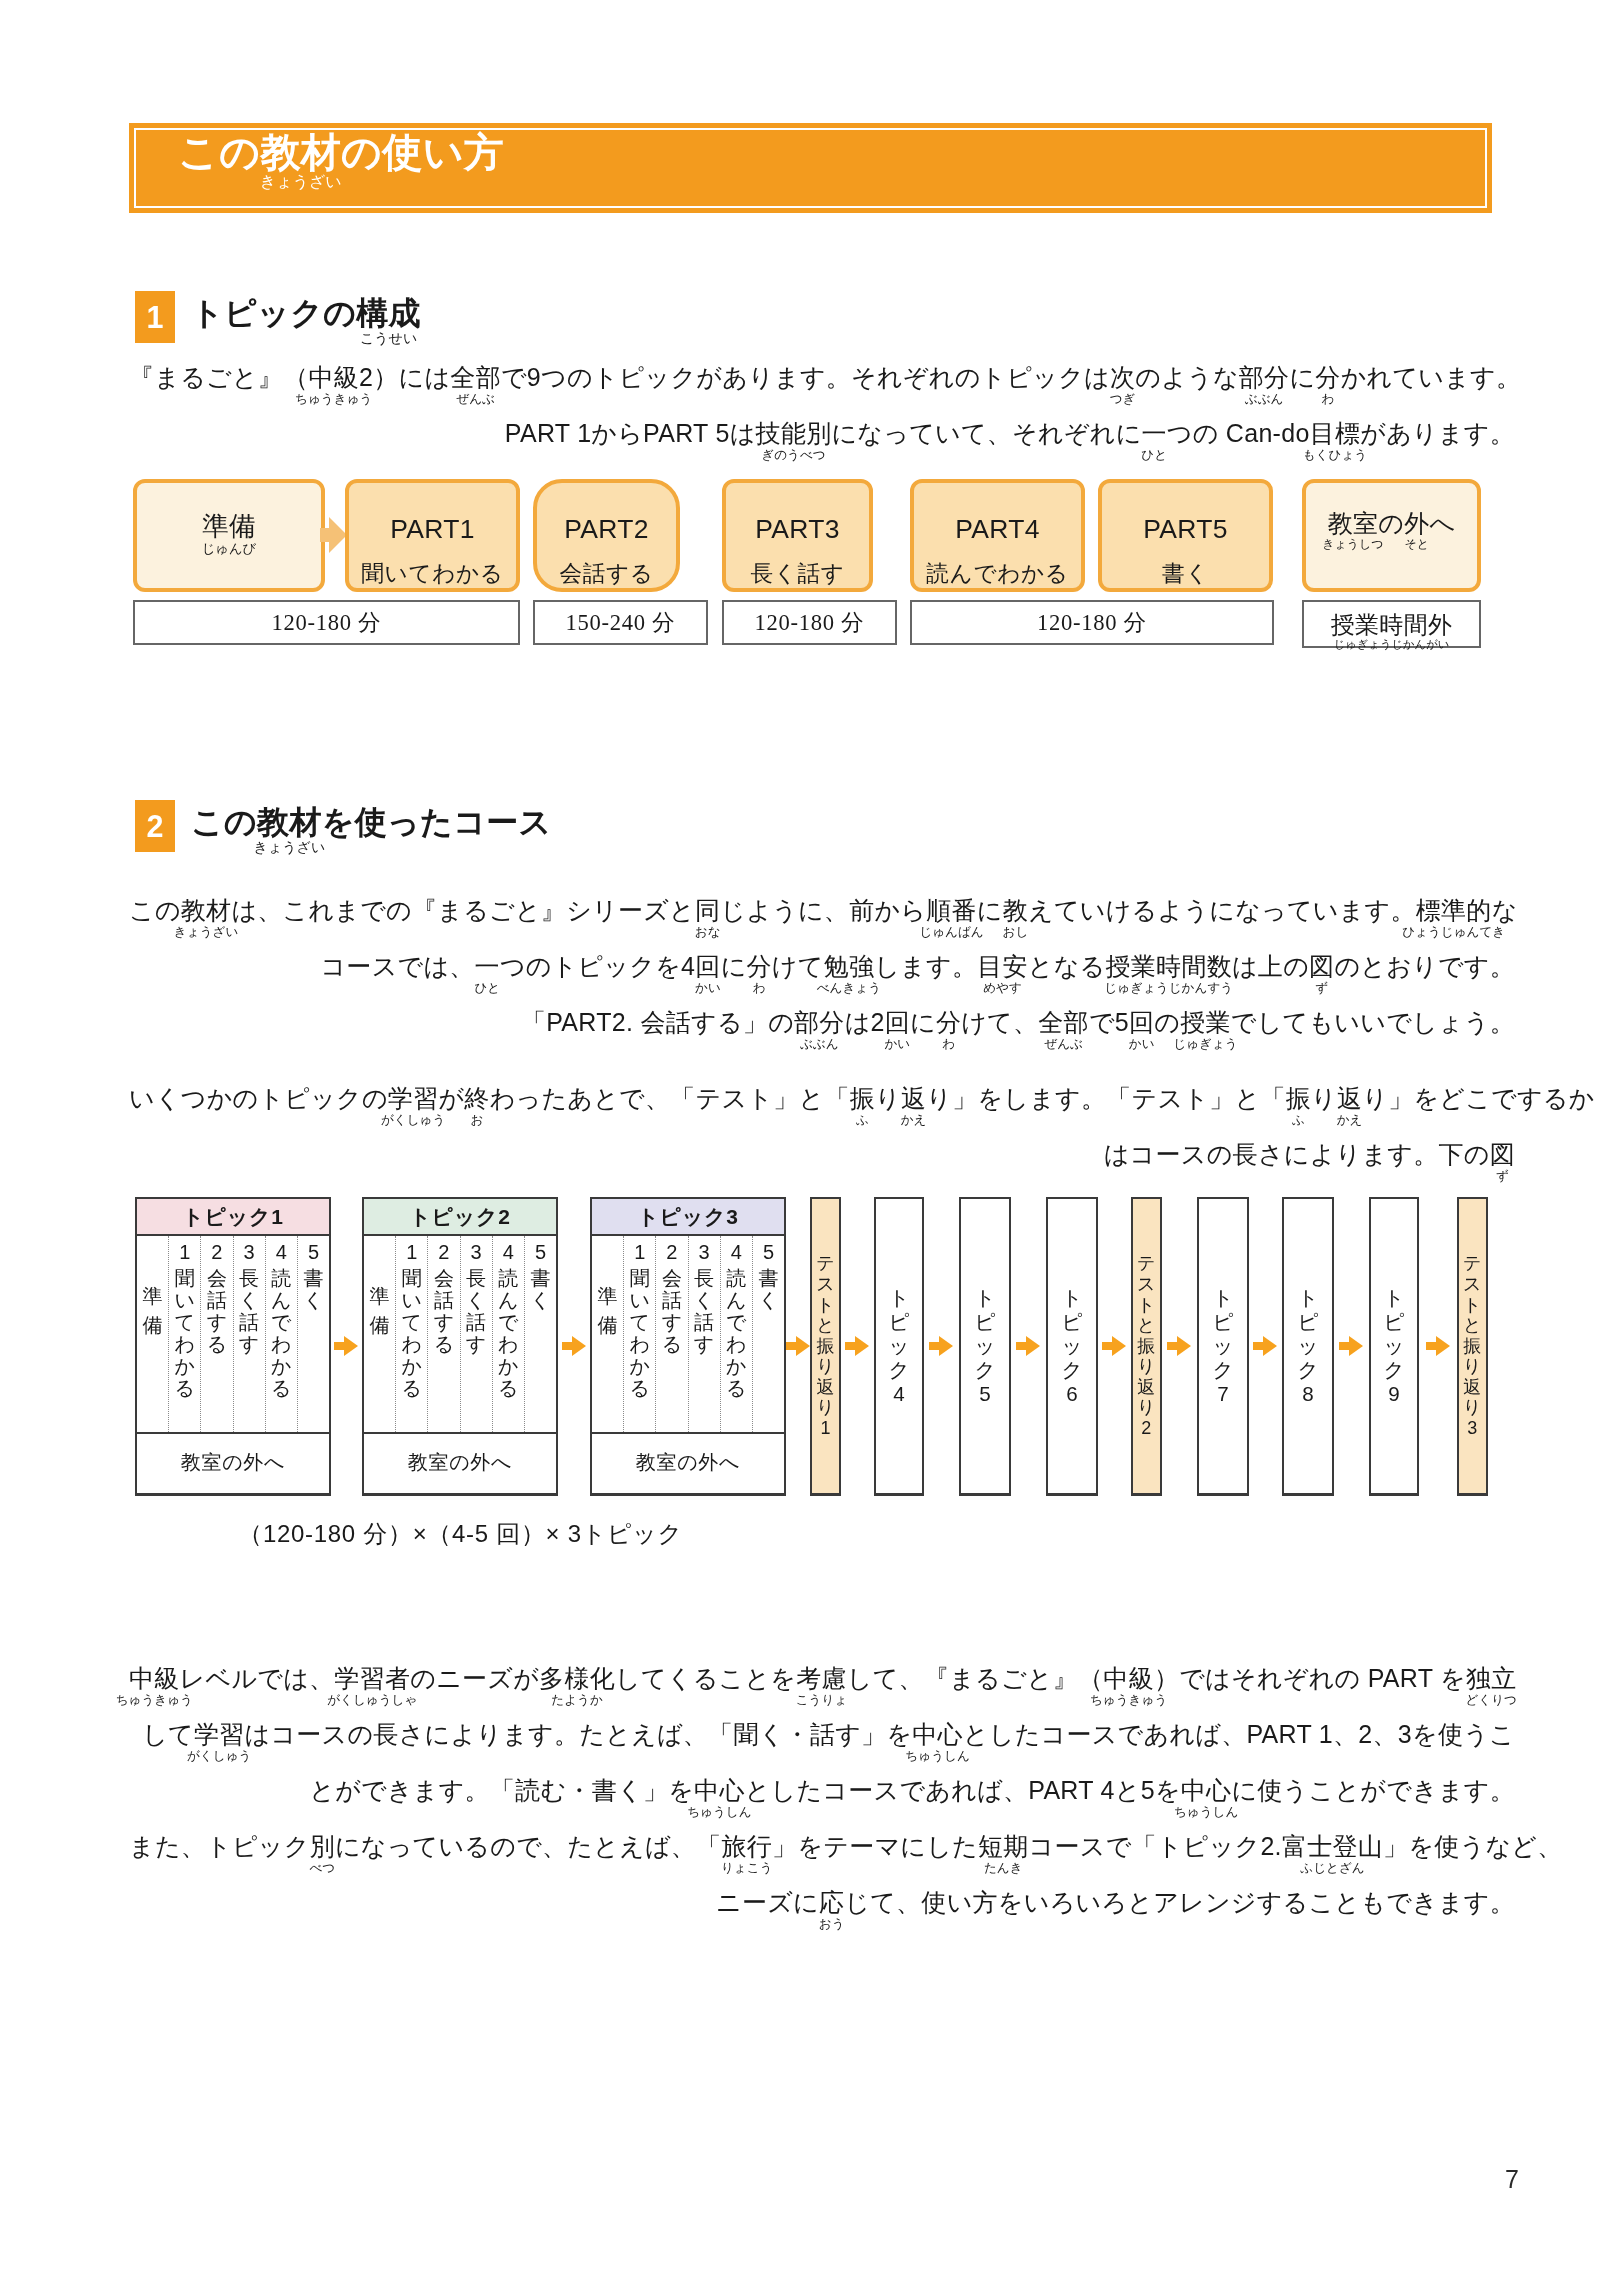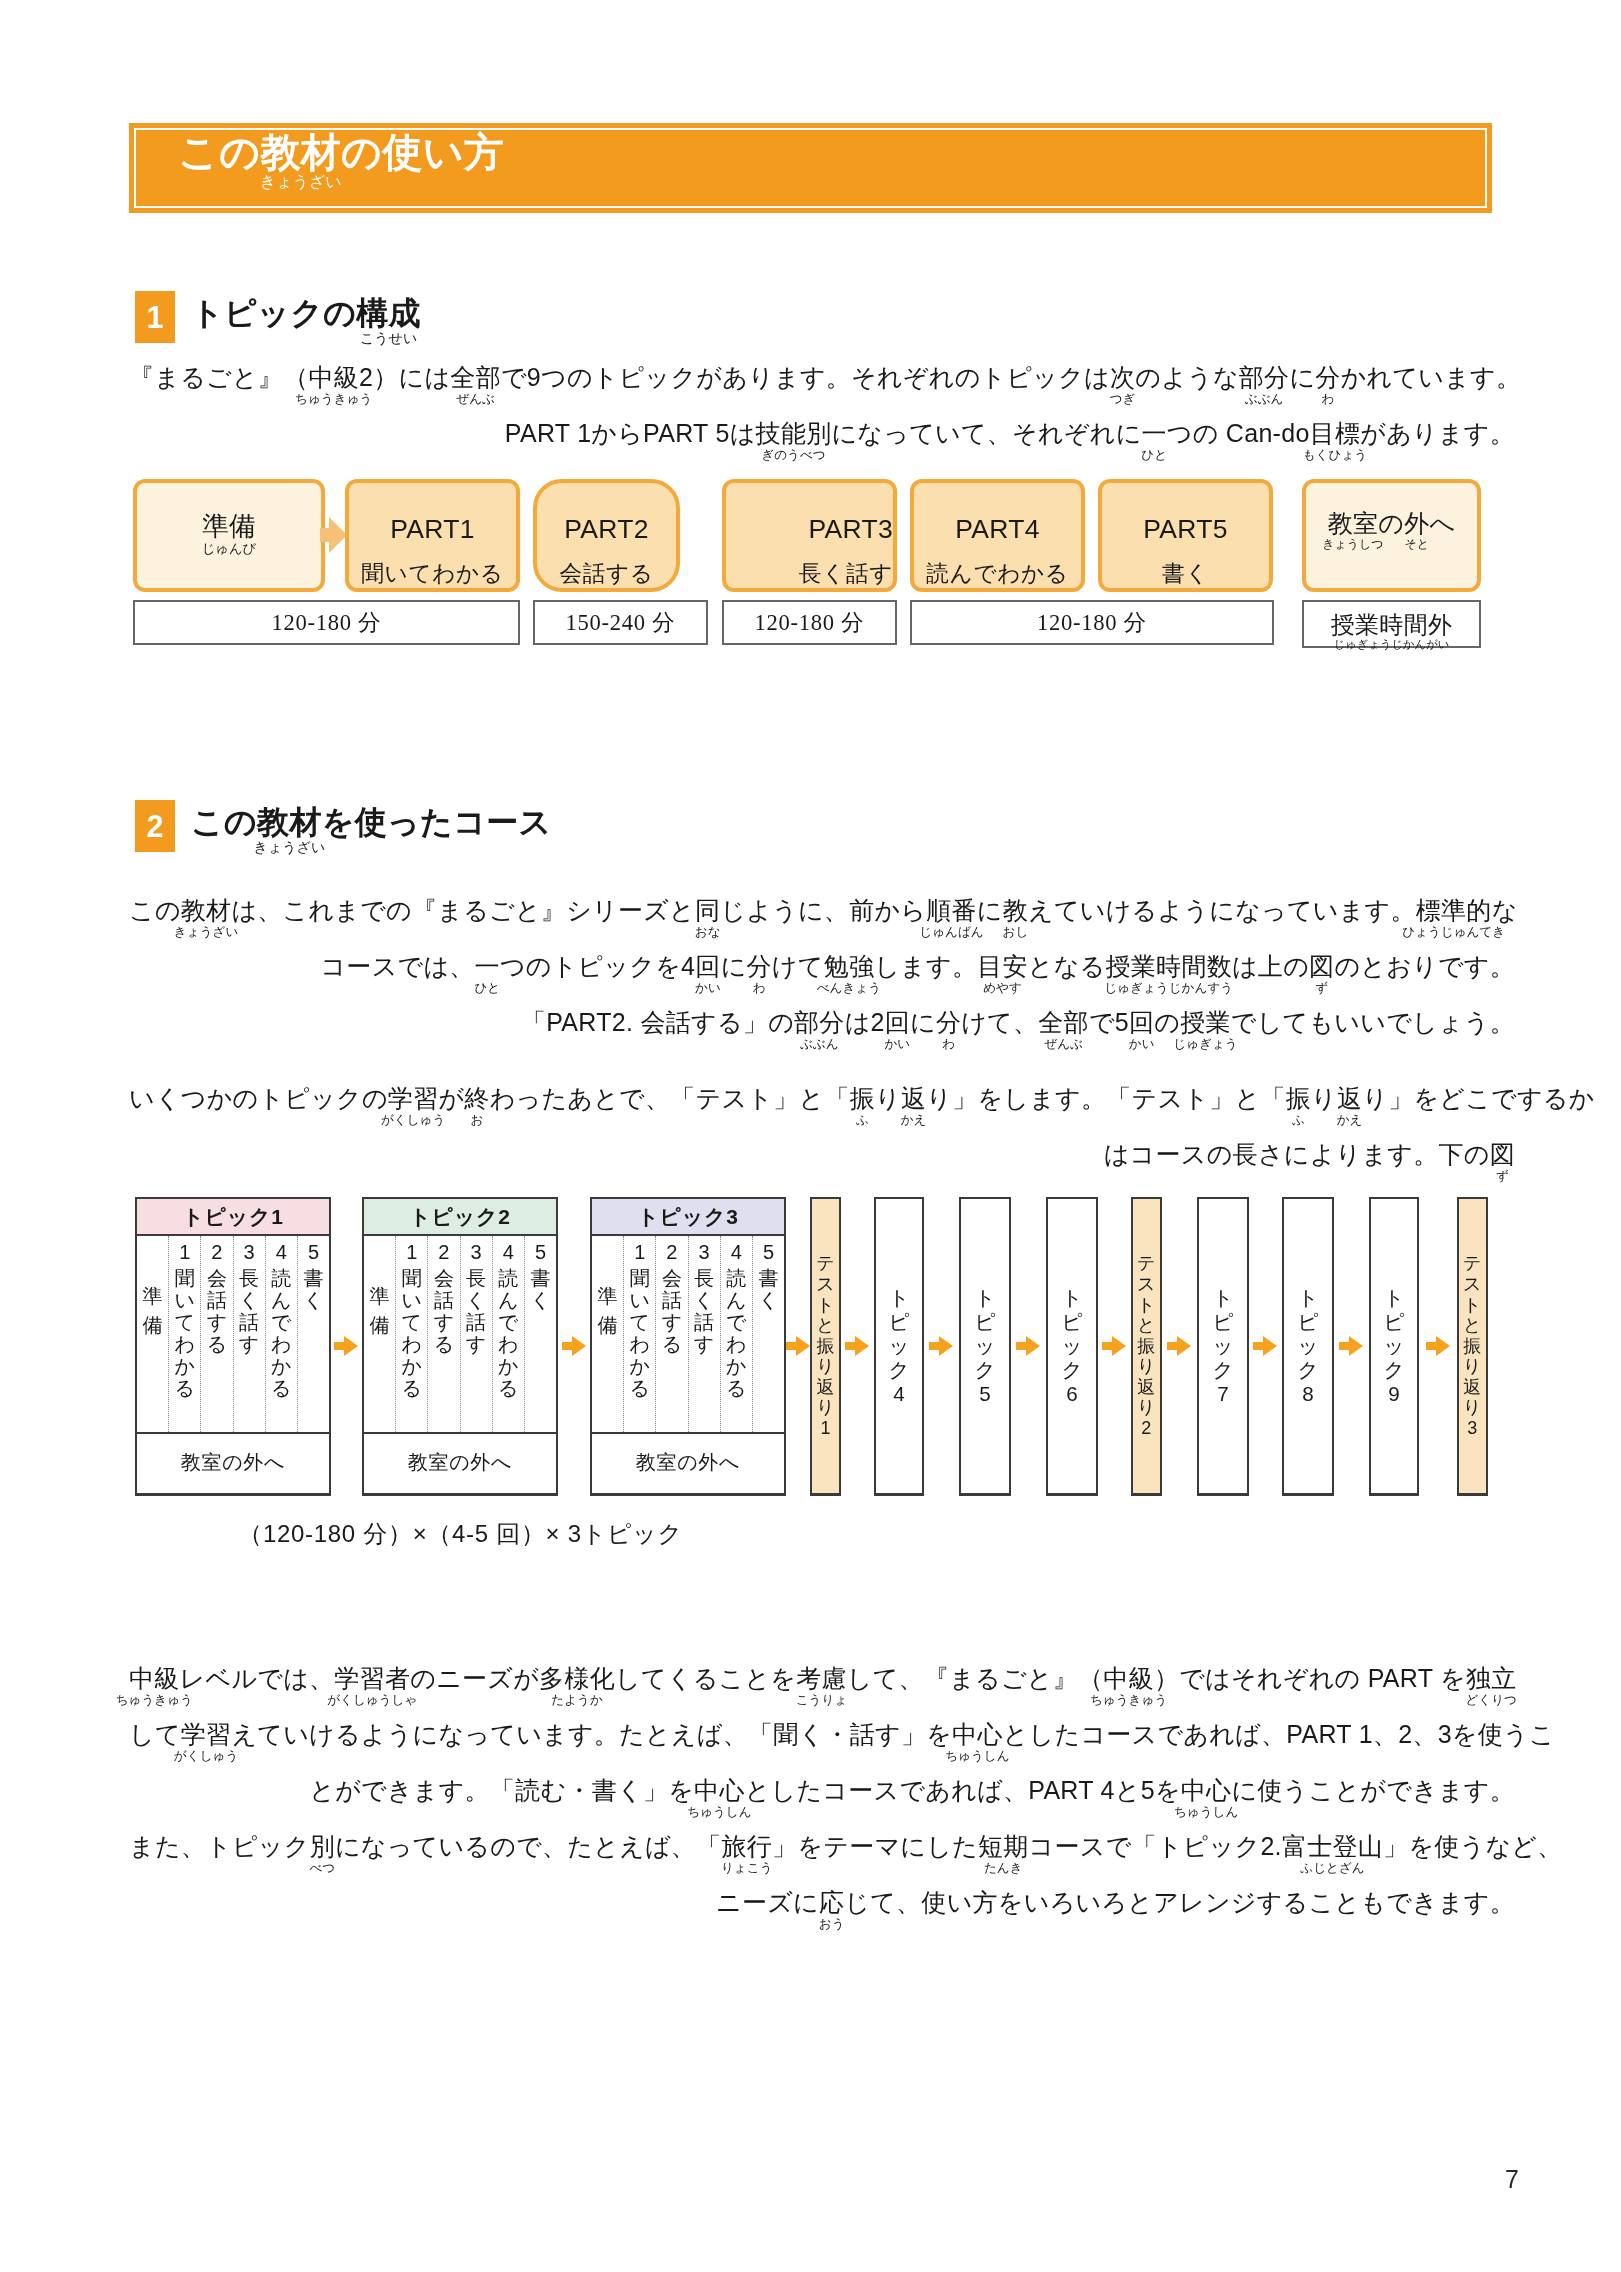--- a/index.html
+++ b/index.html
@@ -107,21 +107,21 @@
     </div>
     <div id="flow1-parts">
         <div class="fbox peach" style="left: 345px; top: 479px; width: 175px; height: 113px;">
           <div class="bl">PART1</div>
           <div class="bs">聞いてわかる</div>
         </div>
         <div class="fbox peach" style="left: 533px; top: 479px; width: 147px; height: 113px; border-radius: 29px;">
           <div class="bl">PART2</div>
           <div class="bs">会話する</div>
         </div>
-        <div class="fbox peach" style="left: 722px; top: 479px; width: 175px; height: 113px; text-align: right;">
+        <div class="fbox peach" style="left: 722px; top: 479px; width: 151px; height: 113px;">
           <div class="bl">PART3</div>
           <div class="bs">長く話す</div>
         </div>
         <div class="fbox peach" style="left: 910px; top: 479px; width: 175px; height: 113px;">
           <div class="bl">PART4</div>
           <div class="bs">読んでわかる</div>
         </div>
         <div class="fbox peach" style="left: 1098px; top: 479px; width: 175px; height: 113px;">
           <div class="bl">PART5</div>
           <div class="bs">書く</div>
@@ -477,21 +477,21 @@
       <div class="arr small" style="left: 1426px; top: 139px;">
         <span class="tail"></span>
         <span class="head"></span>
       </div>
     </div>
 
   <div class="abs caption">（120-180 分）×（4-5 回）× 3トピック</div>
 
   <div class="abs para" style="left:129px;top:1665px;">
       <div class="line rubyline"><span class="seg"><span class="rb">中級</span><span class="rt">ちゅうきゅう</span></span><span class="seg"><span class="rb">レベルでは、</span></span><span class="seg"><span class="rb">学習者</span><span class="rt">がくしゅうしゃ</span></span><span class="seg"><span class="rb">のニーズが</span></span><span class="seg"><span class="rb">多様化</span><span class="rt">たようか</span></span><span class="seg"><span class="rb">してくることを</span></span><span class="seg"><span class="rb">考慮</span><span class="rt">こうりょ</span></span><span class="seg"><span class="rb">して、『まるごと』（</span></span><span class="seg"><span class="rb">中級</span><span class="rt">ちゅうきゅう</span></span><span class="seg"><span class="rb">）ではそれぞれの PART を</span></span><span class="seg"><span class="rb">独立</span><span class="rt">どくりつ</span></span></div>
-      <div class="line rubyline"><span class="seg"><span class="rb">して</span></span><span class="seg"><span class="rb">学習</span><span class="rt">がくしゅう</span></span><span class="seg"><span class="rb">えていけるようになっています。たとえば、「聞く・話す」を</span></span><span class="seg"><span class="rb">中心</span><span class="rt">ちゅうしん</span></span><span class="seg"><span class="rb">としたコースであれば、PART 1、2、3を使うこ</span></span></div>
+      <div class="line rubyline"><span class="seg"><span class="rb">して</span></span><span class="seg"><span class="rb">学習</span><span class="rt">がくしゅう</span></span><span class="seg"><span class="rb">はコースの長さによります。たとえば、「聞く・話す」を</span></span><span class="seg"><span class="rb">中心</span><span class="rt">ちゅうしん</span></span><span class="seg"><span class="rb">としたコースであれば、PART 1、2、3を使うこ</span></span></div>
       <div class="line rubyline"><span class="seg"><span class="rb">とができます。「読む・書く」を</span></span><span class="seg"><span class="rb">中心</span><span class="rt">ちゅうしん</span></span><span class="seg"><span class="rb">としたコースであれば、PART 4と5を</span></span><span class="seg"><span class="rb">中心</span><span class="rt">ちゅうしん</span></span><span class="seg"><span class="rb">に使うことができます。</span></span></div>
       <div class="line rubyline"><span class="seg"><span class="rb">また、トピック</span></span><span class="seg"><span class="rb">別</span><span class="rt">べつ</span></span><span class="seg"><span class="rb">になっているので、たとえば、「</span></span><span class="seg"><span class="rb">旅行</span><span class="rt">りょこう</span></span><span class="seg"><span class="rb">」をテーマにした</span></span><span class="seg"><span class="rb">短期</span><span class="rt">たんき</span></span><span class="seg"><span class="rb">コースで「トピック2. </span></span><span class="seg"><span class="rb">富士登山</span><span class="rt">ふじとざん</span></span><span class="seg"><span class="rb">」を使うなど、</span></span></div>
       <div class="line rubyline"><span class="seg"><span class="rb">ニーズに</span></span><span class="seg"><span class="rb">応</span><span class="rt">おう</span></span><span class="seg"><span class="rb">じて、使い方をいろいろとアレンジすることもできます。</span></span></div>
     </div>
 
   <div class="abs pagenum">7</div>
 </div>
 
 
 </body></html>

